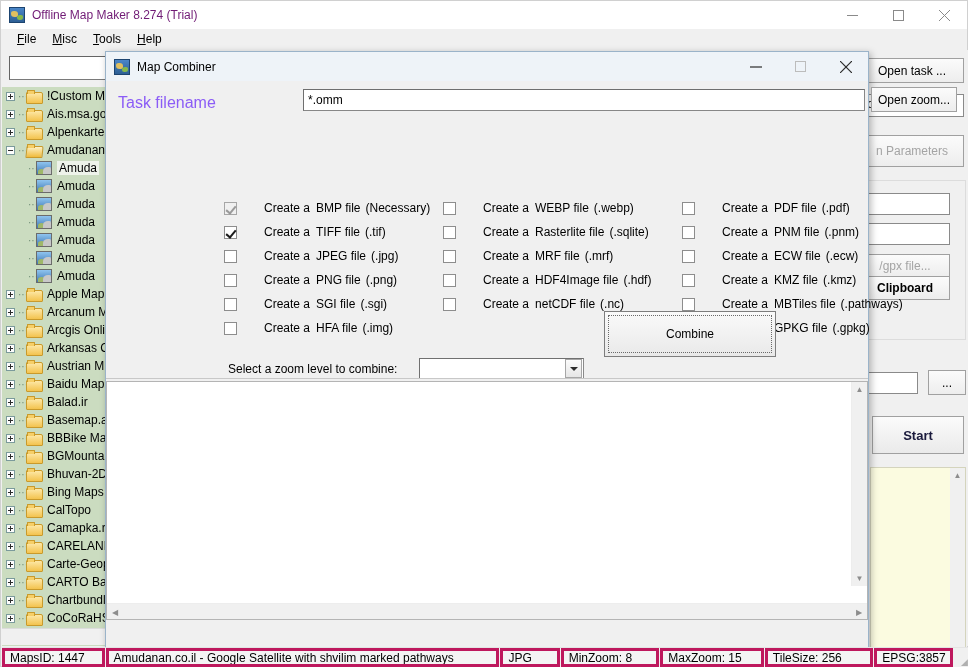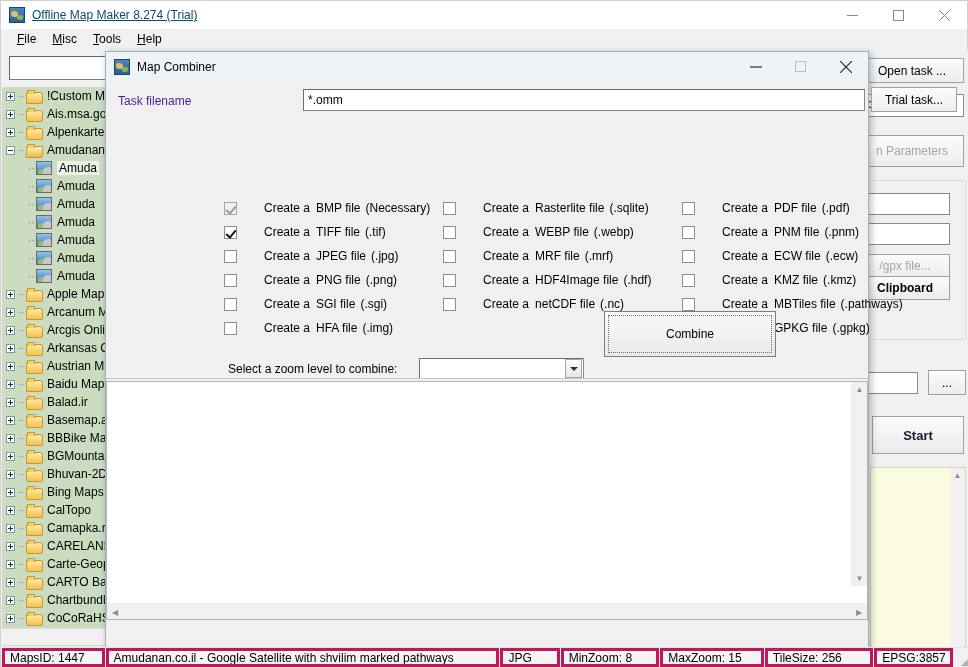--- a/index.html
+++ b/index.html
@@ -34,22 +34,22 @@
   }
   .app-icon::before {
     content: ""; position: absolute; left: 1px; top: 3px;
     width: 7px; height: 6px; background: #e0c060; border-radius: 40% 50% 30% 50%;
   }
   .app-icon::after {
     content: ""; position: absolute; right: 1px; top: 7px;
     width: 6px; height: 5px; background: #86b84a; border-radius: 50% 30% 50% 40%;
   }
   #main-title-text {
-    font-size: 12px; color: #0c4a6e; flex: 1;
-    white-space: nowrap; overflow: hidden; text-decoration: underline;
+    font-size: 12px; color: #701a75; flex: 1;
+    white-space: nowrap; overflow: hidden;
   }
   .win-btn {
     width: 46px; height: 28px; display: flex; align-items: center; justify-content: center;
     color: #8a8a8a; font-size: 12px;
   }
   .win-btn svg { display: block; }
 
   
   #main-menubar {
     position: absolute; left: 0; top: 28px; width: 966px; height: 21px;
@@ -188,21 +188,21 @@
     width: 45px; height: 28px; display: flex; align-items: center; justify-content: center;
     color: #2b2b2b;
   }
   .dwin-btn.dis { color: #bcbcbc; }
 
   
   #task-row {
     position: absolute; left: 0; top: 29px; width: 762px; height: 43px;
   }
   #task-filename-label {
-    position: absolute; left: 12px; top: 13px; font-size: 12px; color: #4c1d95; text-align: center;
+    position: absolute; left: 12px; top: 13px; font-size: 16px; color: #8b5cf6; text-align: center;
   }
   #task-filename-input {
     position: absolute; left: 197px; top: 8px; width: 562px; height: 22px;
     background: #ffffff; border: 1px solid #878787;
     border-top-color: #6e6e6e; border-left-color: #6e6e6e;
     font-size: 12px; padding: 2px 4px; color: #000;
     font-family: "Liberation Sans", sans-serif;
   }
   #open-task-btn {
     position: absolute; left: 765px; top: 6px; width: 86px; height: 25px;
@@ -571,21 +571,21 @@
         <svg width="12" height="12" viewBox="0 0 12 12">
             <line x1="0" y1="0" x2="12" y2="12" stroke="#2b2b2b" stroke-width="1.2"></line>
             <line x1="12" y1="0" x2="0" y2="12" stroke="#2b2b2b" stroke-width="1.2"></line>
           </svg>
       </span>
     </div>
 
     <div id="task-row">
       <span id="task-filename-label">Task filename</span>
       <input id="task-filename-input" value="*.omm" style="">
-      <div class="r-btn" id="open-task-btn">Trial task...</div>
+      <div class="r-btn" id="open-task-btn">Open zoom...</div>
     </div>
 
     <div id="checkbox-area">
       <div class="cb-col" id="cb-col-0" style="left:118px;">
           <div class="cb-row">
             <span class="cb checked disabled"></span>
             <span class="cb-text"><span class="pre">Create a</span><span class="nm">BMP file</span><span class="ext">(Necessary)</span></span>
           </div>
           <div class="cb-row">
             <span class="cb checked"></span>
@@ -604,25 +604,25 @@
             <span class="cb-text"><span class="pre">Create a</span><span class="nm">SGI file</span><span class="ext">(.sgi)</span></span>
           </div>
           <div class="cb-row">
             <span class="cb"></span>
             <span class="cb-text"><span class="pre">Create a</span><span class="nm">HFA file</span><span class="ext">(.img)</span></span>
           </div>
         </div>
       <div class="cb-col" id="cb-col-1" style="left:337px;">
           <div class="cb-row">
             <span class="cb"></span>
+            <span class="cb-text"><span class="pre">Create a</span><span class="nm">WEBP file</span><span class="ext">(.webp)</span></span>
+          </div>
+          <div class="cb-row">
+            <span class="cb"></span>
             <span class="cb-text"><span class="pre">Create a</span><span class="nm">Rasterlite file</span><span class="ext">(.sqlite)</span></span>
-          </div>
-          <div class="cb-row">
-            <span class="cb"></span>
-            <span class="cb-text"><span class="pre">Create a</span><span class="nm">WEBP file</span><span class="ext">(.webp)</span></span>
           </div>
           <div class="cb-row">
             <span class="cb"></span>
             <span class="cb-text"><span class="pre">Create a</span><span class="nm">MRF file</span><span class="ext">(.mrf)</span></span>
           </div>
           <div class="cb-row">
             <span class="cb"></span>
             <span class="cb-text"><span class="pre">Create a</span><span class="nm">HDF4Image file</span><span class="ext">(.hdf)</span></span>
           </div>
           <div class="cb-row">

